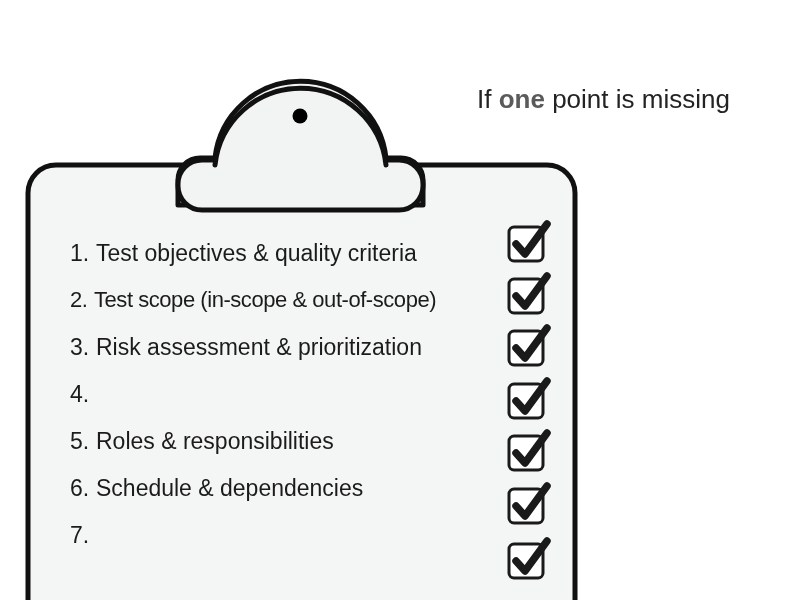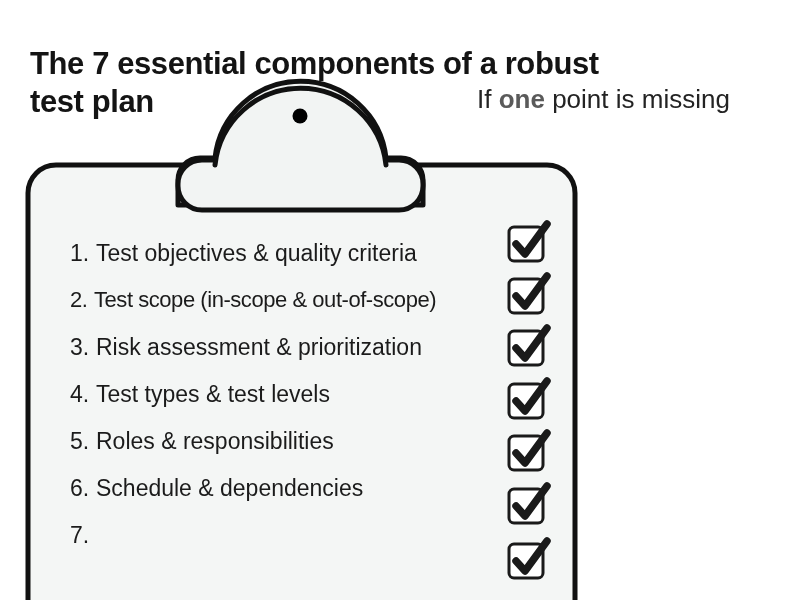--- a/index.html
+++ b/index.html
@@ -100,22 +100,20 @@
     width: 42px;
     height: 42px;
   }
   .check-box svg { display: block; overflow: visible; }
 </style>
 </head>
 <body>
 
 <div id="stage">
 
-  <h1 id="page-title">The 7 essential components of a robust
-test plan</h1>
 
   <div id="risk-note">
     <span class="ln"><span>If </span><b>one</b><span> point is missing</span></span>
   </div>
 
   <svg id="clipboard-graphic" viewBox="0 0 800 600">
 
     <path d="M 28 193
              A 28 28 0 0 1 56 165
              L 547 165
@@ -155,21 +153,20 @@
       <div class="list-item squeeze" style="top: 47px;">
         <span class="li-num">2.</span>
         <span class="li-text">Test scope (in-scope &amp; out-of-scope)</span>
       </div>
       <div class="list-item" style="top: 94px;">
         <span class="li-num">3.</span>
         <span class="li-text">Risk assessment &amp; prioritization</span>
       </div>
       <div class="list-item" style="top: 141px;">
         <span class="li-num">4.</span>
-        <span class="li-text">Test types &amp; test levels</span>
       </div>
       <div class="list-item" style="top: 188px;">
         <span class="li-num">5.</span>
         <span class="li-text">Roles &amp; responsibilities</span>
       </div>
       <div class="list-item" style="top: 235px;">
         <span class="li-num">6.</span>
         <span class="li-text">Schedule &amp; dependencies</span>
       </div>
       <div class="list-item" style="top: 282px;">

